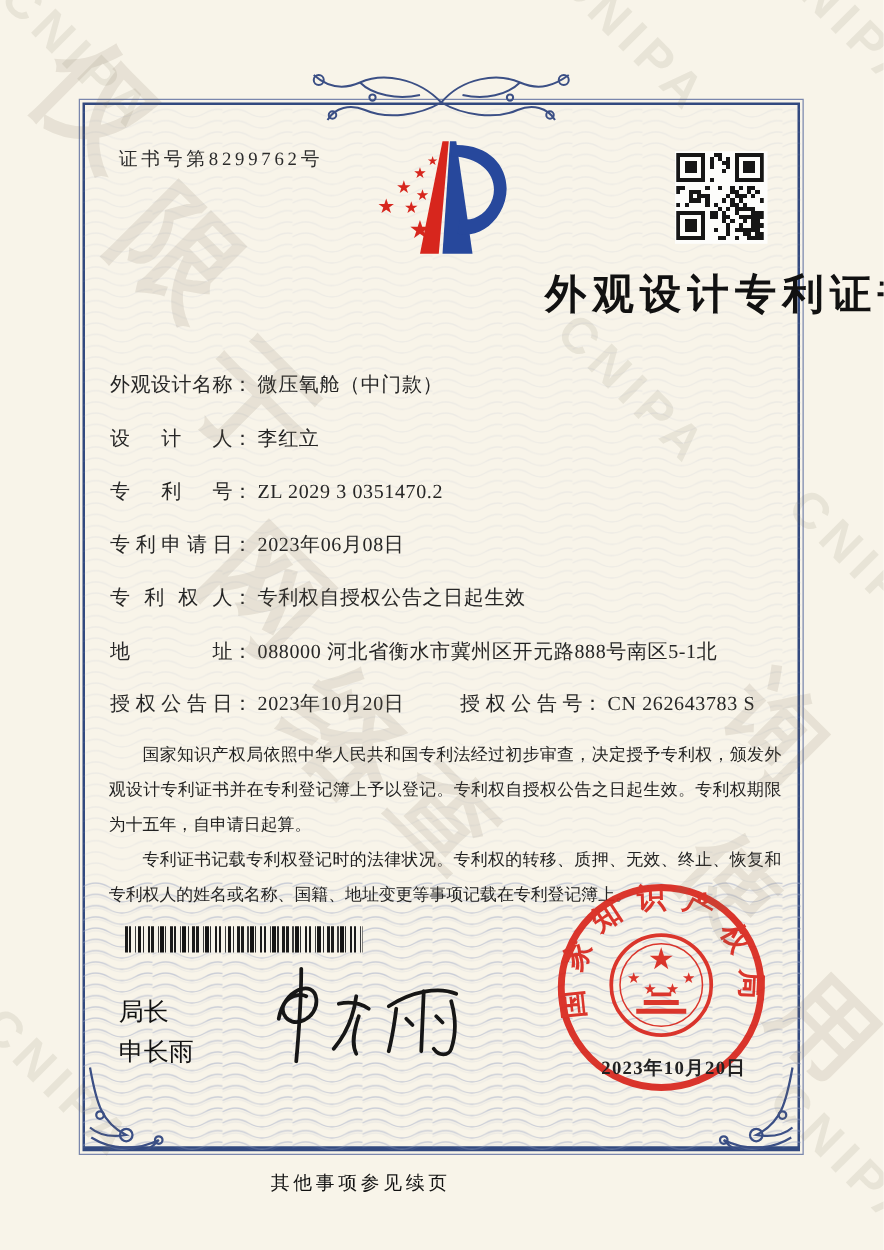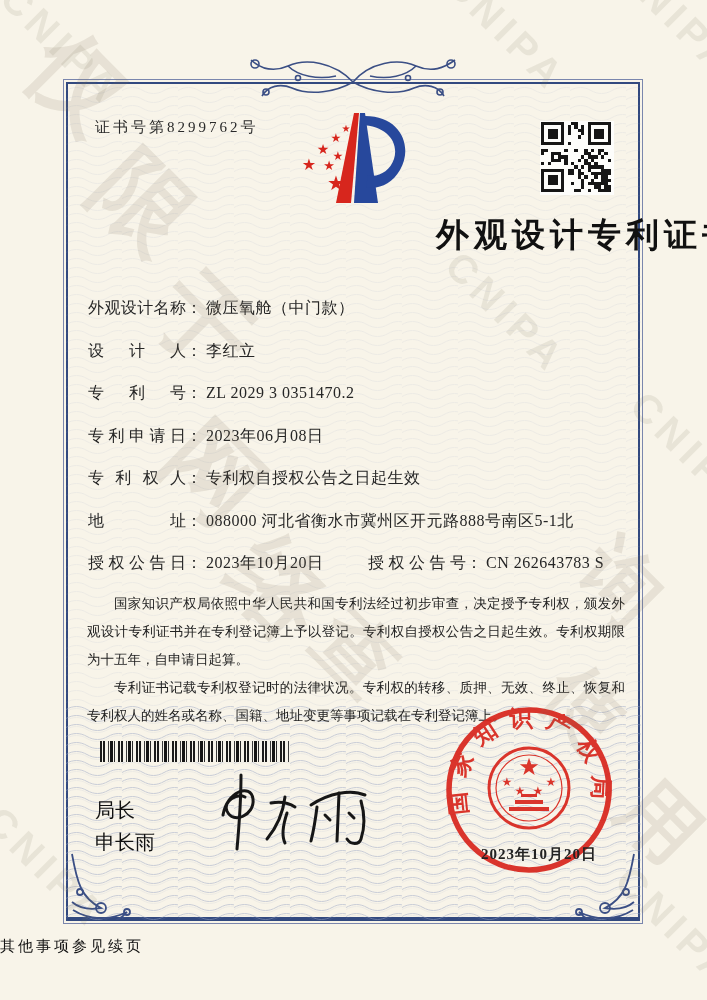--- a/index.html
+++ b/index.html
@@ -40,21 +40,21 @@
       #1b1b1b 0 2px,#f6f3ea 2px 3px,#1b1b1b 3px 5px,#f6f3ea 5px 8px,
       #3c3c3c 8px 9px,#f6f3ea 9px 10px,#141414 10px 13px,#f6f3ea 13px 14px,
       #2b2b2b 14px 15px,#f6f3ea 15px 18px);}
   .director{position:absolute;left:95px;top:796px;font-family:Liberation Mono, monospace;
     font-size:20px;color:#111;line-height:32px;}
   .signature{position:absolute;left:193px;top:763px;width:205px;height:96px;}
   .seal{position:absolute;left:441px;top:700px;width:178px;height:180px;}
   .seal-date{position:absolute;left:458px;top:845px;width:162px;text-align:center;
     font-size:15px;font-weight:bold;color:#222;letter-spacing:1px;}
   .page-info{position:absolute;left:0;top:894px;width:707px;text-align:center;font-size:12px;color:#333;}
-  .continuation{position:absolute;left:0;top:937px;width:577px;text-align:left;
+  .continuation{position:absolute;left:0;top:937px;width:577px;text-align:center;
     font-size:15px;letter-spacing:3px;color:#111;}
   
   .ornament-top{position:absolute;left:246px;top:54px;width:214px;height:52px;z-index:3;}
   .corner{position:absolute;width:72px;height:72px;z-index:3;}
   .corner.bl{left:67px;top:848px;}
   .corner.br{left:567px;top:848px;transform:scaleX(-1);}
   
   .watermark{position:absolute;inset:0;z-index:4;pointer-events:none;}
   .wm-char{position:absolute;font-size:95px;font-weight:bold;color:rgba(125,115,92,.14);transform:rotate(45deg);}
   .wm-brand{position:absolute;font-family:"Liberation Sans","DejaVu Sans",sans-serif;

